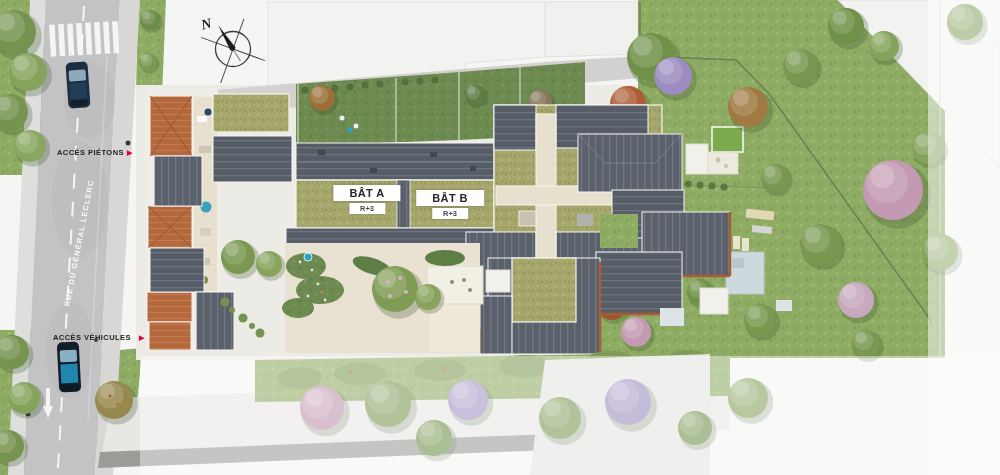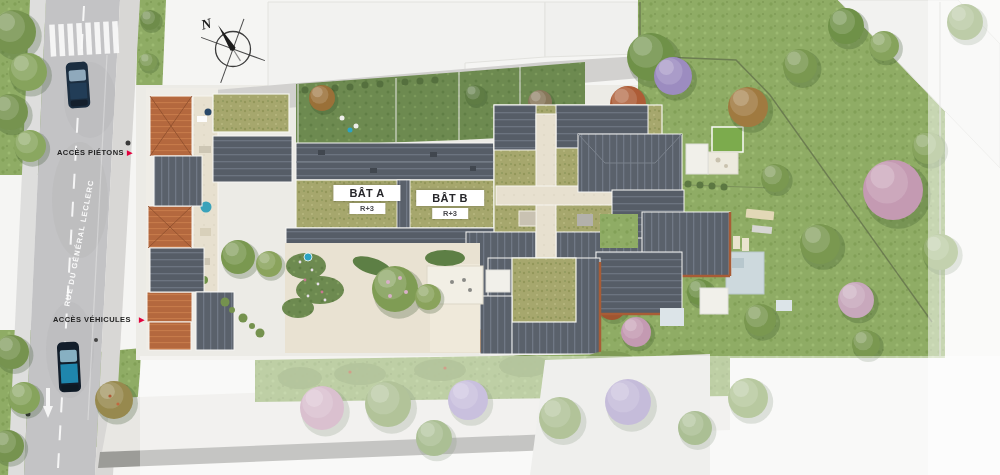--- a/index.html
+++ b/index.html
@@ -4,21 +4,21 @@
 <style>
   html,body{margin:0;padding:0;background:#fff;}
   #stage{position:relative;width:1000px;height:475px;overflow:hidden;
          background:#f5f5f3;font-family:"Liberation Sans",sans-serif;}
   #stage svg.scene{position:absolute;left:0;top:0;}
   .access{position:absolute;display:flex;align-items:center;gap:3px;
           font-size:7.5px;font-weight:700;letter-spacing:.45px;color:#232323;
           white-space:nowrap;text-transform:uppercase;}
   .access .arrow{color:#E2003C;font-size:7px;line-height:1;transform:translateY(-.5px);}
   #access-pietons{left:57px;top:148px;}
-  #access-vehicules{left:53px;top:315px;gap:8px;}
+  #access-vehicules{left:53px;top:333px;gap:8px;}
   .street-label{position:absolute;left:79px;top:243px;
           transform:translate(-50%,-50%) rotate(-79deg);transform-origin:center;
           color:#ffffff;font-size:7.5px;font-weight:700;letter-spacing:1.1px;
           white-space:nowrap;opacity:.92;}
   .bat-label{position:absolute;display:flex;flex-direction:column;align-items:center;
           gap:2px;transform:translateX(-50%);}
   .bat-name{background:#ffffff;padding:2px 16px;font-size:11px;font-weight:700;
           color:#26262a;letter-spacing:.4px;box-shadow:0 0 3px rgba(40,40,40,.35);}
   .bat-floors{background:#ffffff;padding:1px 11px;font-size:7.5px;font-weight:700;
           color:#4a4a4e;box-shadow:0 0 2px rgba(40,40,40,.3);}

